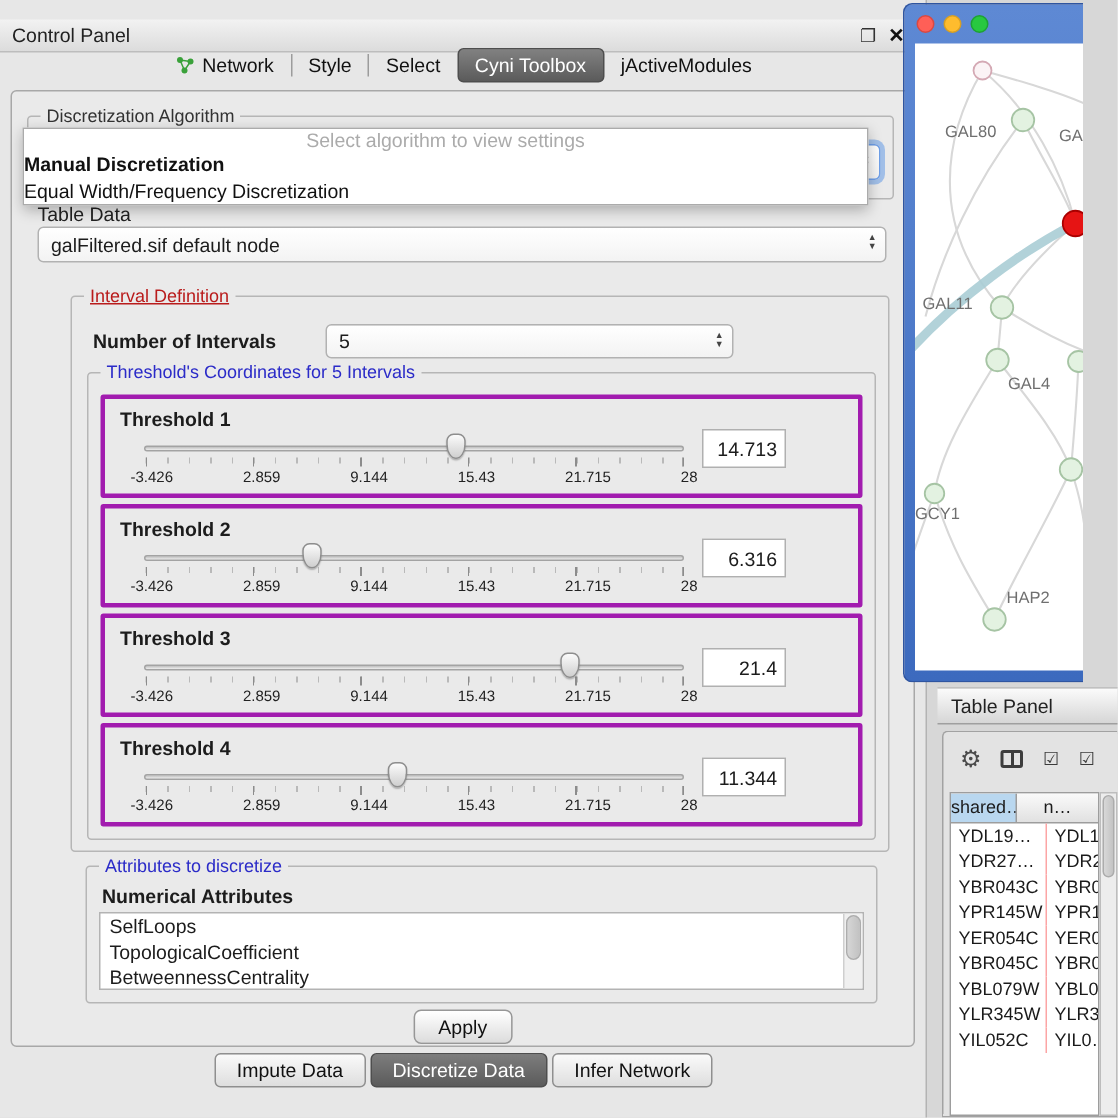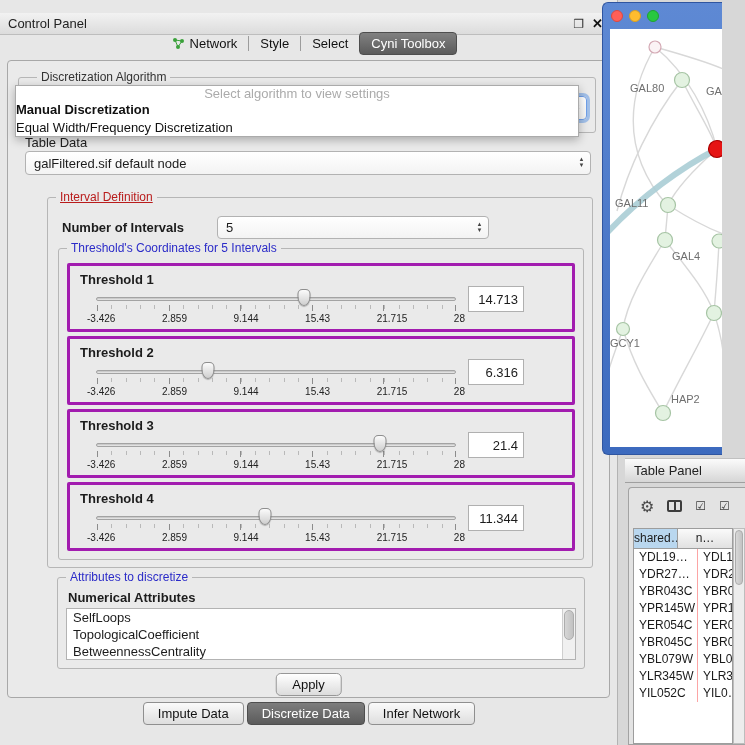--- a/index.html
+++ b/index.html
@@ -46,21 +46,21 @@
     position:absolute; left:7px; top:60px; width:603px; height:638px;
     background:#eaeaea; border:1px solid #a8a8a8; border-radius:4px;
   }
 
   
   .group { position:absolute; border:1px solid #b6b6b6; border-radius:3px; }
   .group-title {
     position:absolute; top:-8px; left:8px; background:#eaeaea; padding:0 4px;
     font-size:12px; white-space:nowrap;
   }
-  .gt-gray  { color:#333;margin-left:10px; }
+  .gt-gray  { color:#333; }
   .gt-green { color:#b91c1c;text-decoration:underline; }
   .gt-blue  { color:#2b2bc8; }
 
   
   .combo {
     position:absolute; background:linear-gradient(#ffffff,#f3f3f3);
     border:1px solid #b2b2b2; border-radius:4px;
     display:flex; align-items:center; font-size:13px;
   }
   .combo.focused { border-color:#6f9fe8; box-shadow:0 0 0 3px rgba(100,155,230,.55); }
@@ -271,20 +271,23 @@
     <div class="tabsep"></div>
     <div class="tab">
       <span>Style</span>
     </div>
     <div class="tabsep"></div>
     <div class="tab">
       <span>Select</span>
     </div>
     <div class="tab selected">
       <span>Cyni Toolbox</span>
+    </div>
+    <div class="tab">
+      <span>jActiveModules</span>
     </div>
   </div>
 
   <div class="main">
 
     <div class="group algo-group">
       <span class="group-title gt-gray">Discretization Algorithm</span>
       <div class="combo algo-combo focused">
         <span class="combo-text"></span>
         <span class="combo-arrows">

